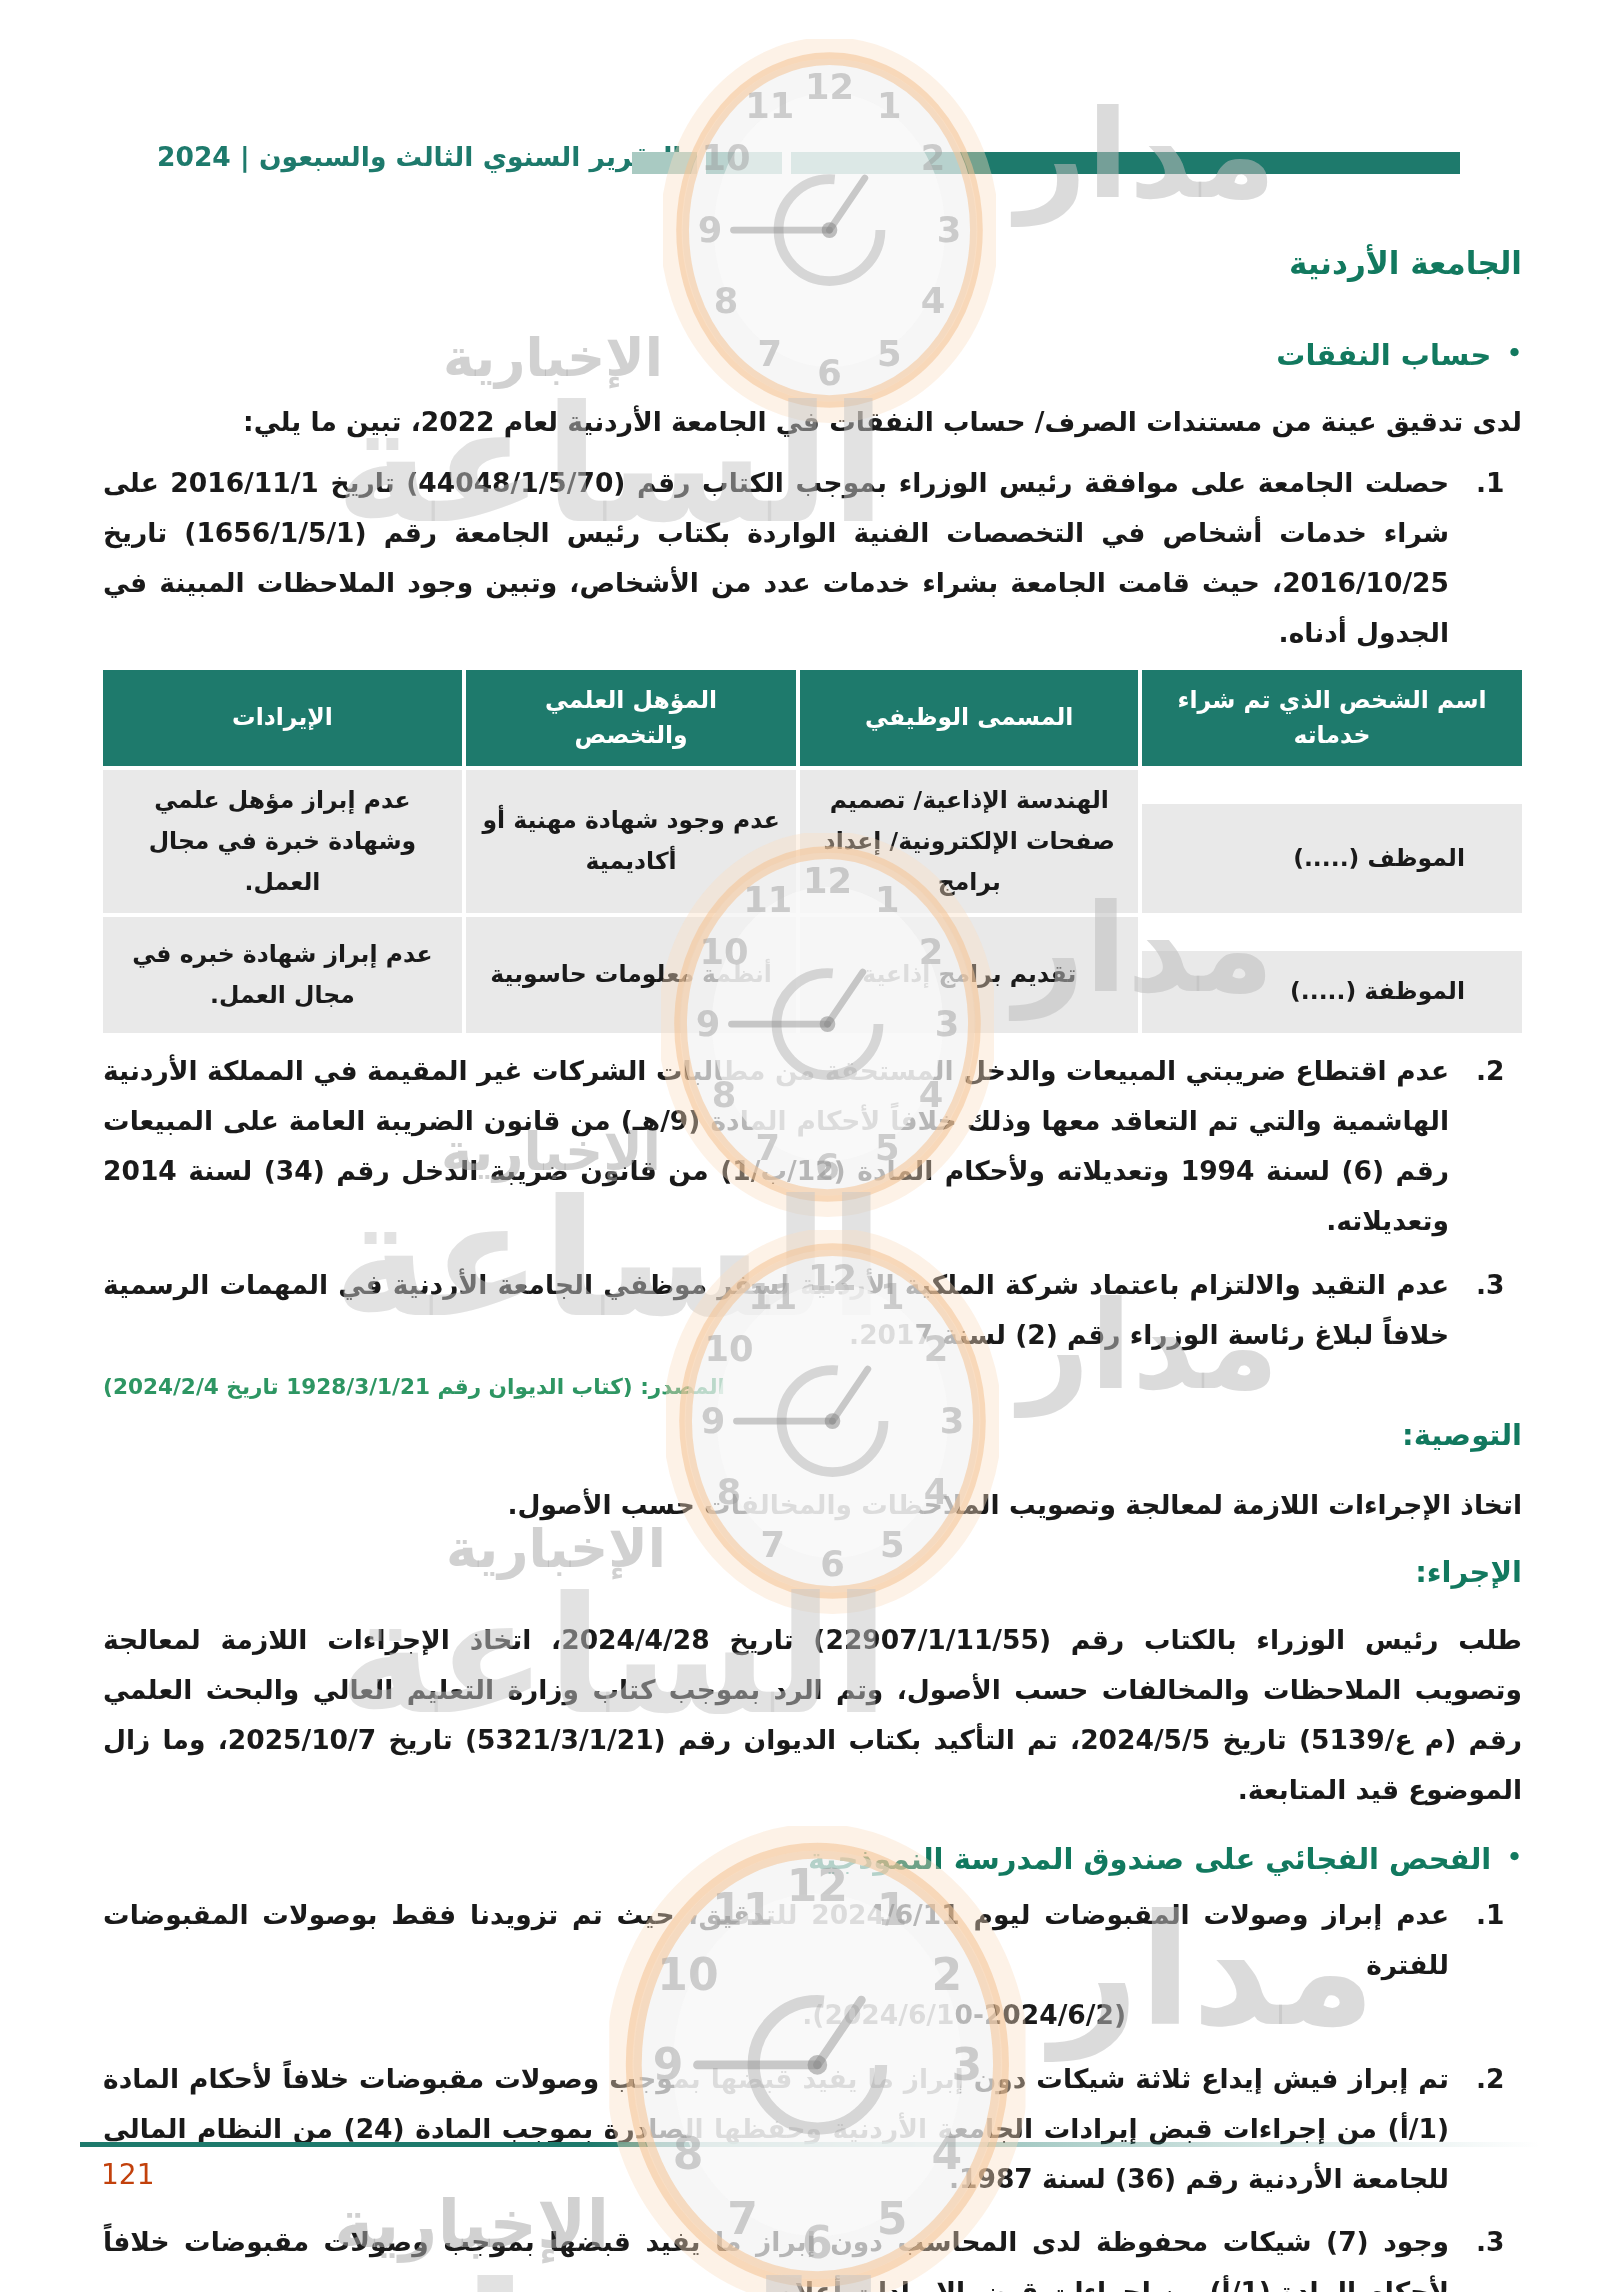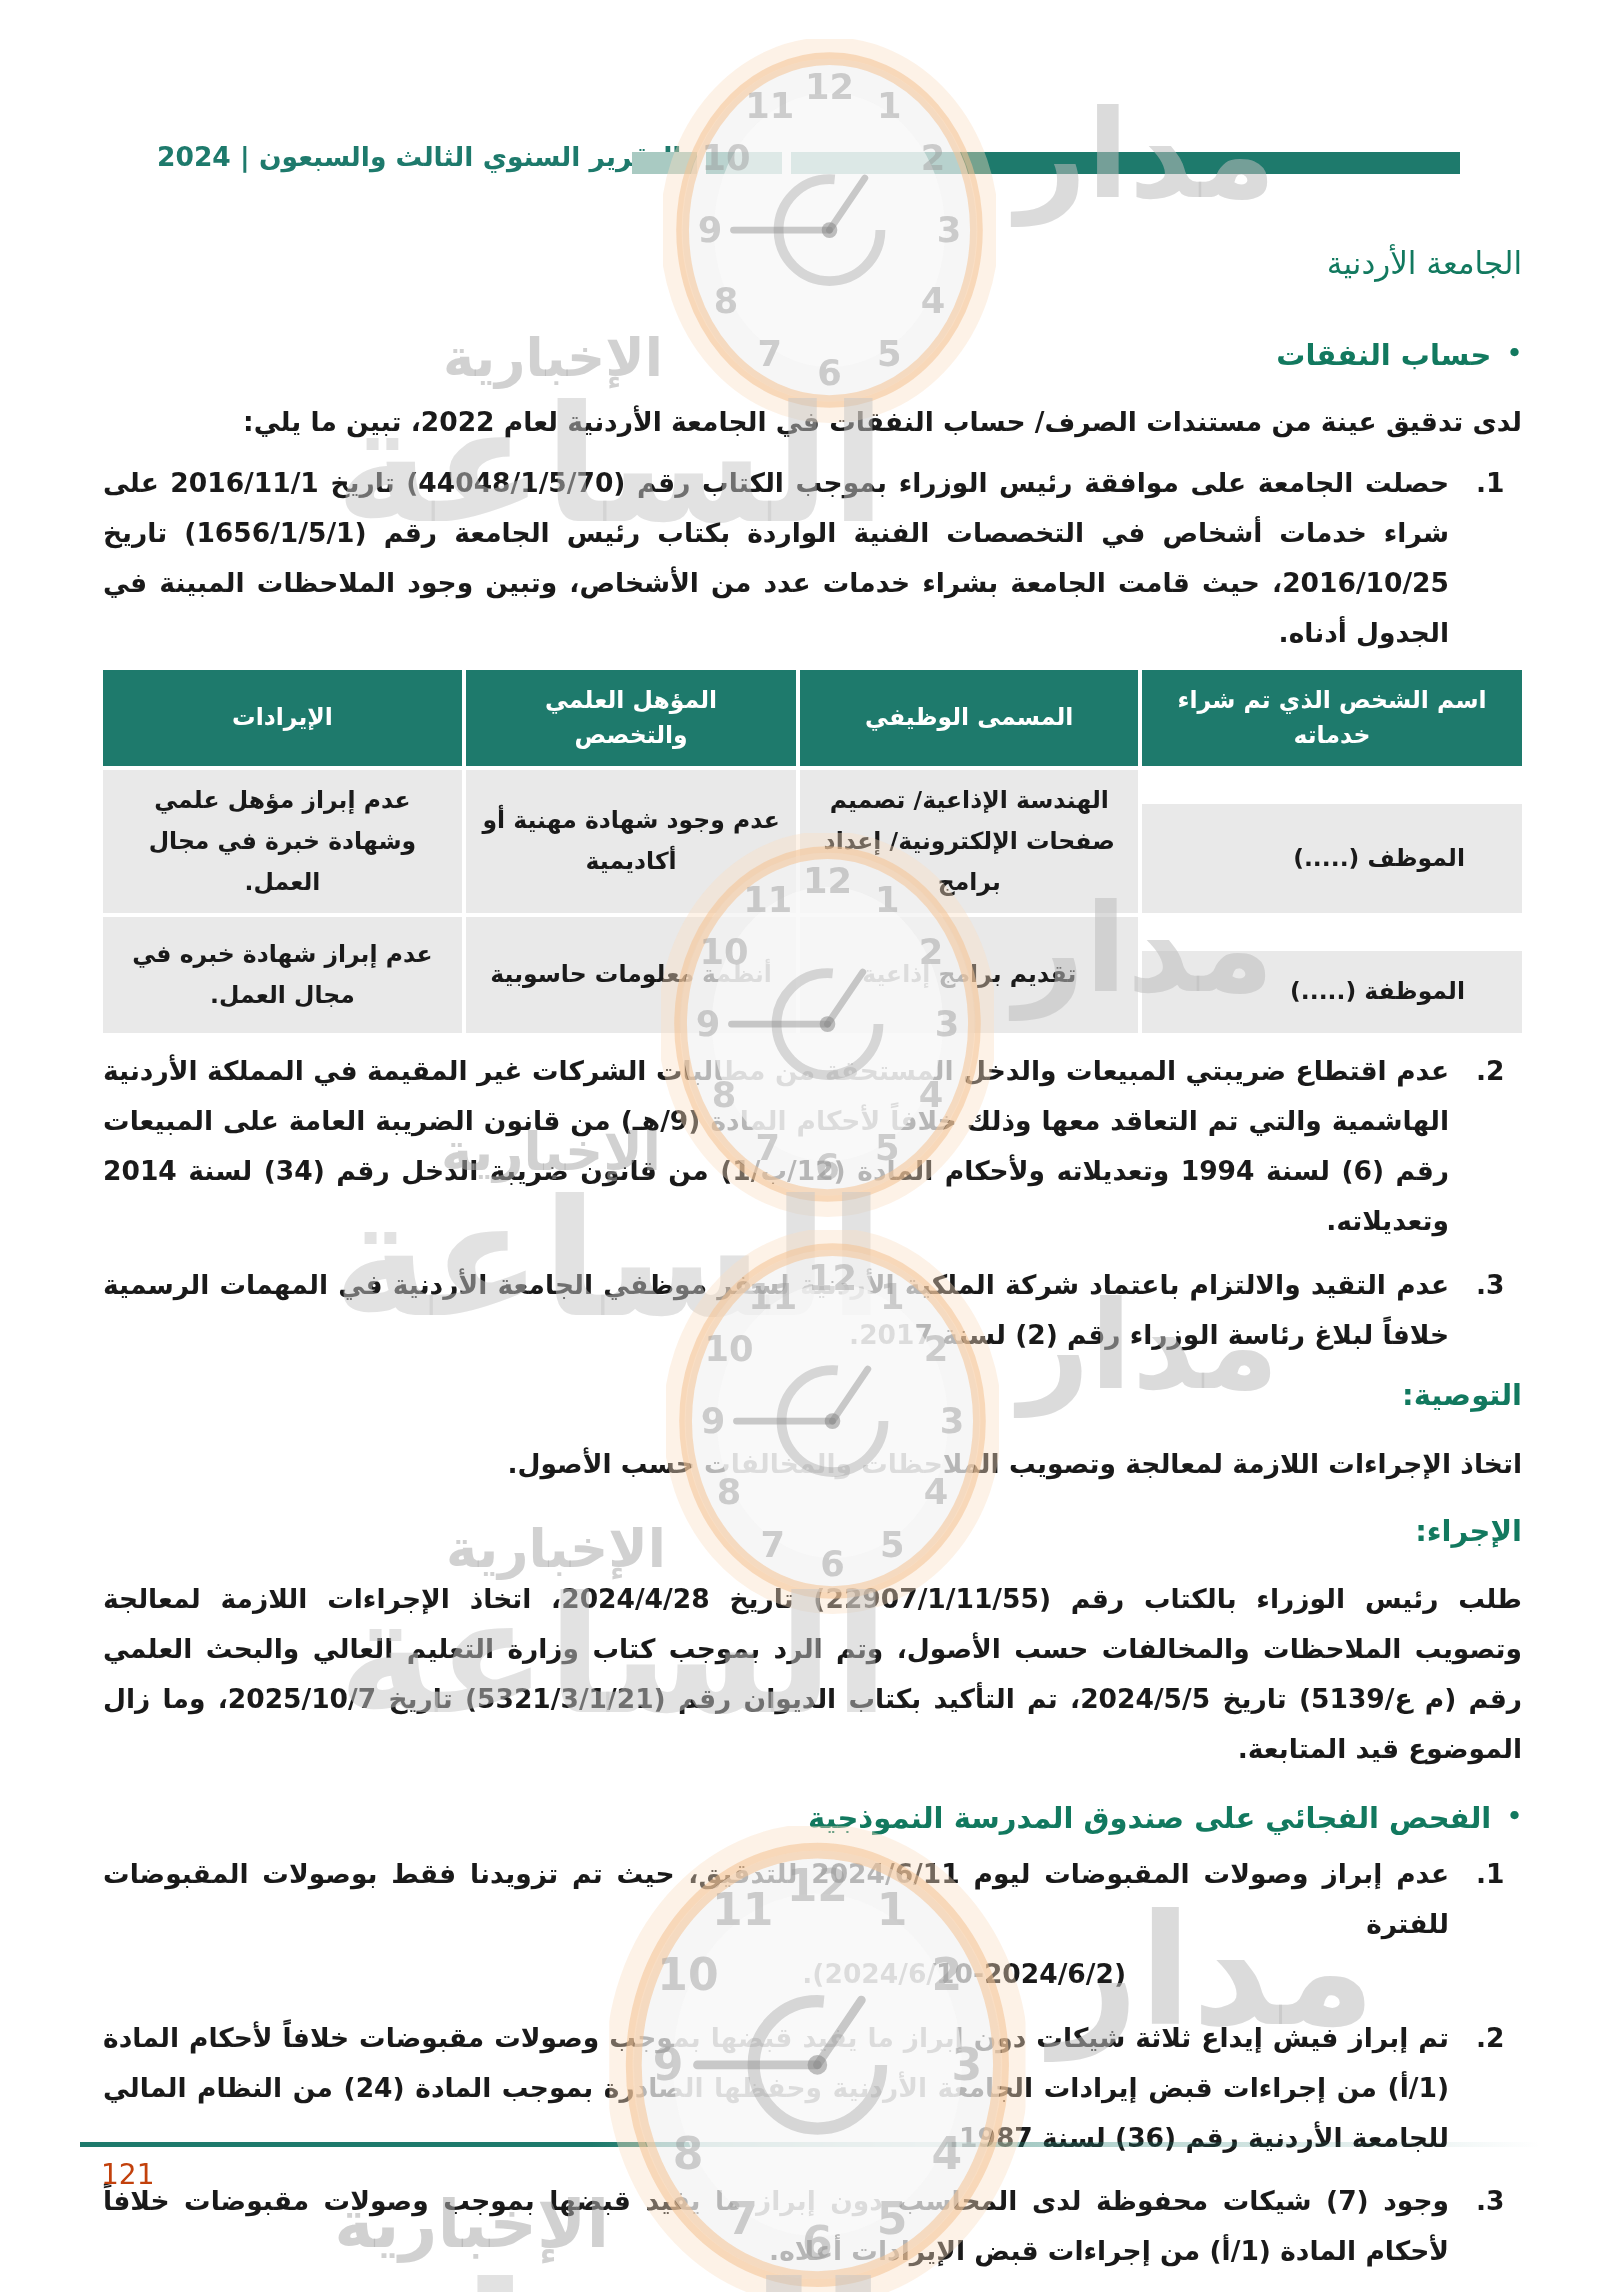--- a/index.html
+++ b/index.html
@@ -24,21 +24,21 @@
   .header-rule{
     position:absolute;left:632px;top:152px;width:828px;height:21.6px;
     display:flex;direction:ltr;z-index:2;
   }
   .header-rule .seg{display:block;height:100%;}
   .header-rule .s1{width:65px;background:#A9CAC2;margin-right:8.8px;}
   .header-rule .s2{width:76px;background:#2A8274;margin-right:8.8px;}
   .header-rule .s3{flex:1;background:var(--teal);}
   
   .content{position:relative;z-index:2;padding:0 99px 0 103px;}
-  h1.page-title{margin-top:245px;font-size:31px;font-weight:normal;color:var(--heading-green);}
+  h1.page-title{margin-top:245px;font-size:31px;font-weight:bold;color:var(--heading-green);}
   h2.sec{margin-top:57px;font-size:29px;font-weight:bold;color:var(--heading-green);}
   h2.sec .bullet{font-size:23.5px;margin-left:15.7px;vertical-align:3.9px;}
   h2.sec2{margin-top:27.4px;}
   p.intro{margin-top:27.4px;font-size:26.5px;line-height:45px;font-weight:bold;}
   h3.lbl{margin-top:17.6px;font-size:29px;font-weight:bold;color:var(--heading-green);}
   h3.lbl.act{margin-top:25.5px;}
   p.body{margin-top:27.4px;font-size:26.5px;line-height:50px;font-weight:bold;}
   p.just{text-align:justify;margin-top:25.5px;}
   
   .li{display:flex;margin-top:13.7px;font-size:26.5px;line-height:50px;font-weight:bold;}
@@ -134,20 +134,21 @@
     <div class="li">
       <span class="num">2.</span>
       <div class="li-text">عدم اقتطاع ضريبتي المبيعات والدخل المستحقة من مطالبات الشركات غير المقيمة في المملكة الأردنية الهاشمية والتي تم التعاقد معها وذلك خلافاً لأحكام المادة (9/هـ) من قانون الضريبة العامة على المبيعات رقم (6) لسنة 1994 وتعديلاته ولأحكام المادة (12/ب/1) من قانون ضريبة الدخل رقم (34) لسنة 2014 وتعديلاته.</div>
     </div>
 
     <div class="li">
       <span class="num">3.</span>
       <div class="li-text">عدم التقيد والالتزام باعتماد شركة الملكية الأردنية لسفر موظفي الجامعة الأردنية في المهمات الرسمية خلافاً لبلاغ رئاسة الوزراء رقم (2) لسنة 2017.</div>
     </div>
 
+    <div class="source">المصدر: (كتاب الديوان رقم 1928/3/1/21 تاريخ 2024/2/4)</div>
 
     <h3 class="lbl">التوصية:</h3>
     <p class="body">اتخاذ الإجراءات اللازمة لمعالجة وتصويب الملاحظات والمخالفات حسب الأصول.</p>
 
     <h3 class="lbl act">الإجراء:</h3>
     <p class="body just">طلب رئيس الوزراء بالكتاب رقم (22907/1/11/55) تاريخ 2024/4/28، اتخاذ الإجراءات اللازمة لمعالجة وتصويب الملاحظات والمخالفات حسب الأصول، وتم الرد بموجب كتاب وزارة التعليم العالي والبحث العلمي رقم (م ع/5139) تاريخ 2024/5/5، تم التأكيد بكتاب الديوان رقم (5321/3/1/21) تاريخ 2025/10/7، وما زال الموضوع قيد المتابعة.</p>
 
     <h2 class="sec sec2"><span class="bullet">•</span><span>الفحص الفجائي على صندوق المدرسة النموذجية</span></h2>
 
 

